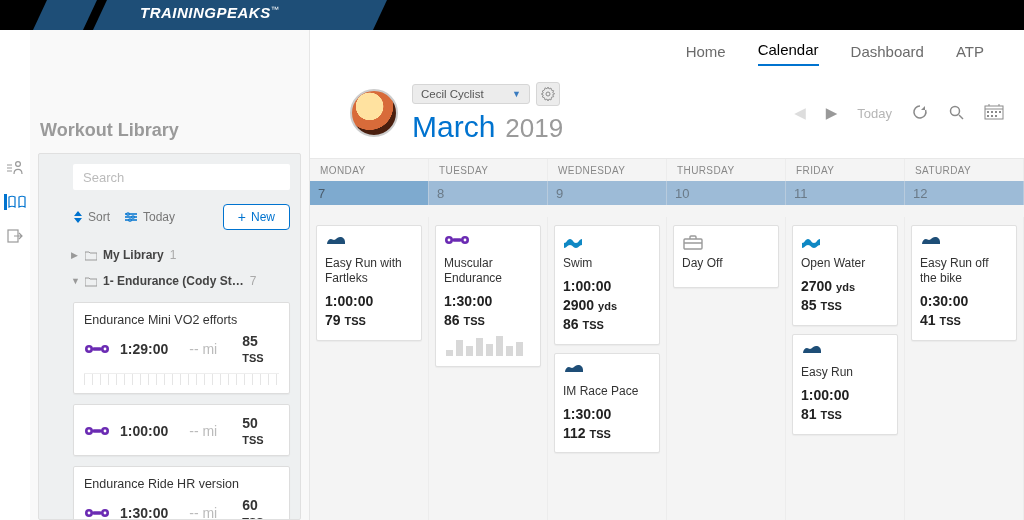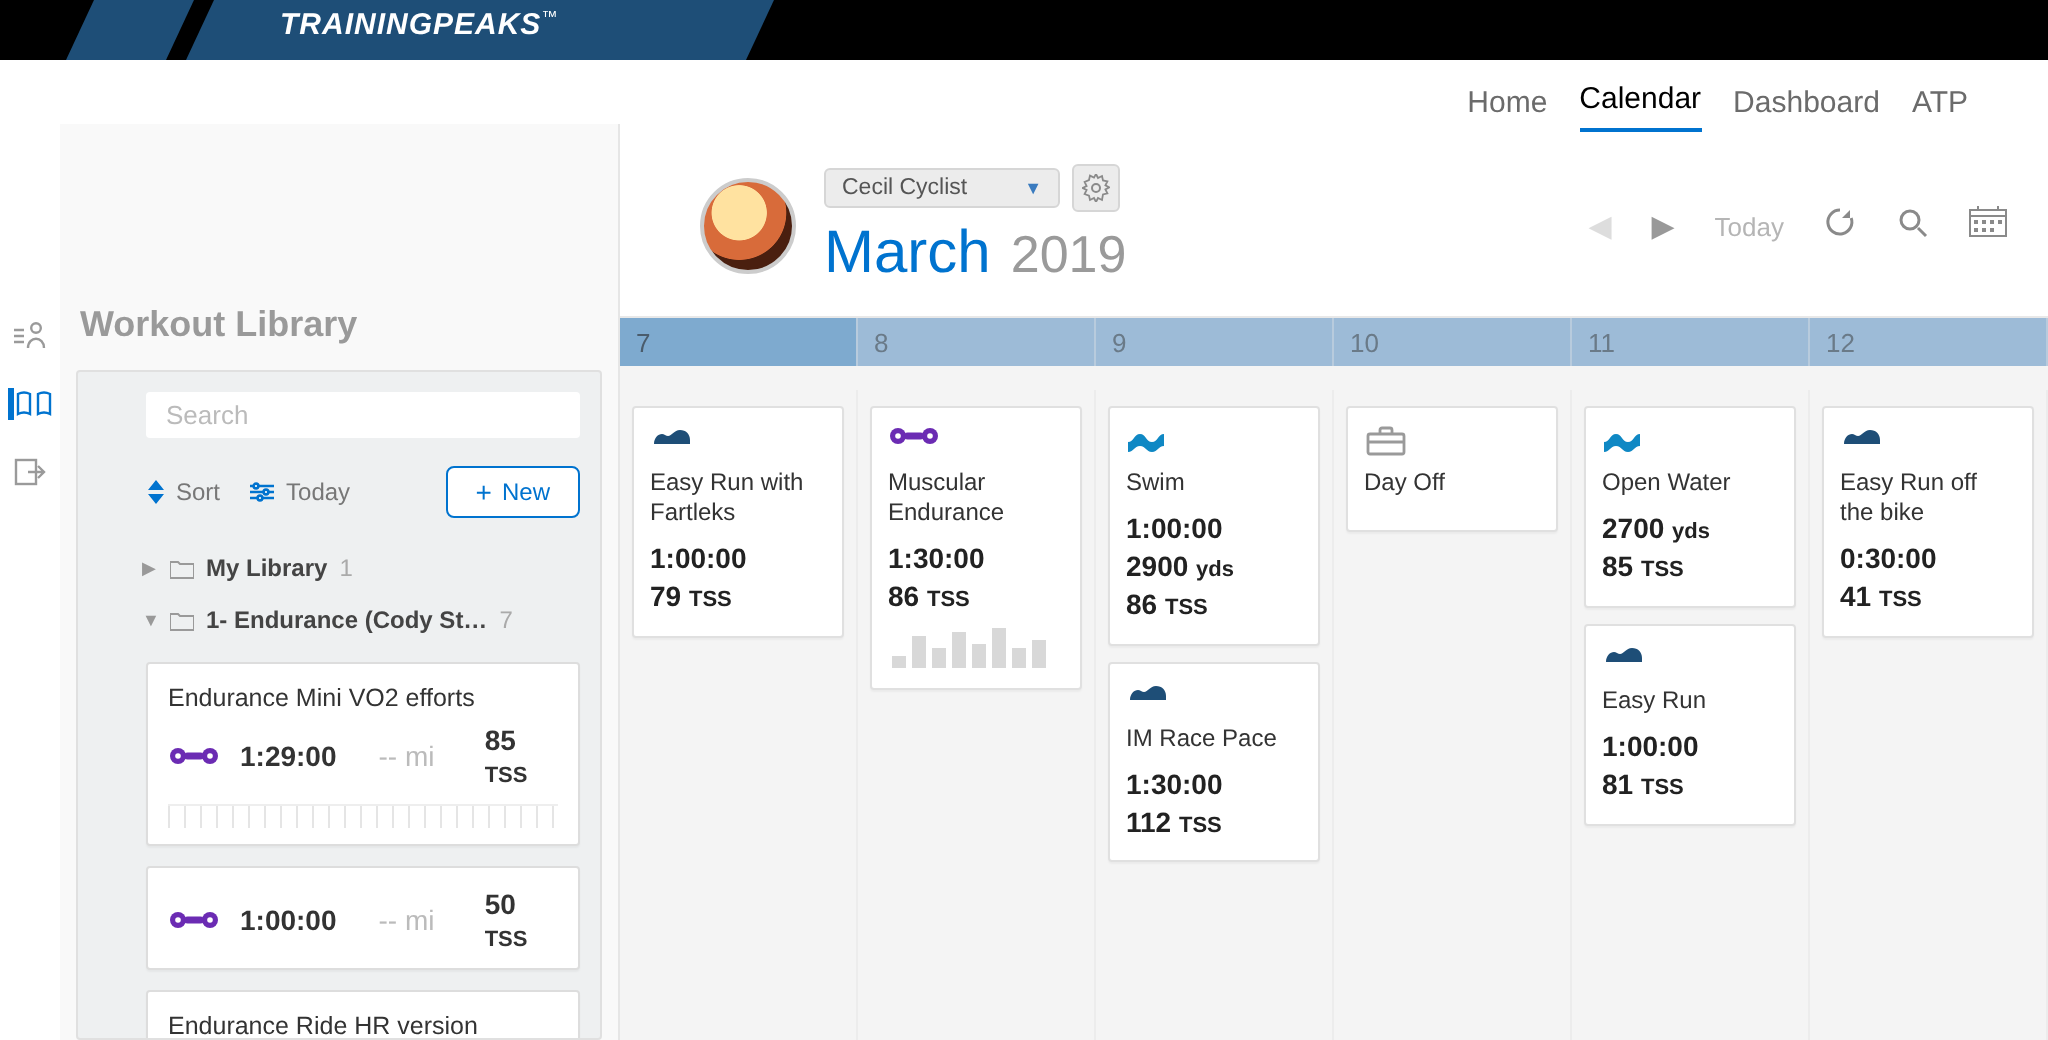--- a/index.html
+++ b/index.html
@@ -9,21 +9,21 @@
   .brand-para { position: absolute; top: 0; height: 30px; background: #1e4e77; }
   .brand-p1 { left: 40px; width: 50px; transform: skewX(-25deg); }
   .brand-p2 { left: 100px; width: 280px; transform: skewX(-25deg); }
   .brand-text { position: absolute; left: 140px; top: 4px; color: #fff; font-weight: 700; font-style: italic; font-size: 15px; letter-spacing: 0.5px; }
   .brand-text .tm { font-size: 8px; font-style: normal; font-weight: 400; vertical-align: super; }
   .app { display: flex; height: 490px; }
   .leftrail { width: 30px; background: #fff; padding-top: 130px; display: flex; flex-direction: column; align-items: center; gap: 18px; }
   .railicon { width: 20px; height: 16px; position: relative; }
   .railicon svg { width: 20px; height: 16px; }
   .rail-active { border-left: 3px solid #0073cf; margin-left: -3px; padding-left: 0; }
-  .sidebar { width: 280px; background: #f9f9f9; border-right: 1px solid #e6e6e6; padding-top: 90px; display: flex; flex-direction: column; margin-top: 32px; }
+  .sidebar { width: 280px; background: #f9f9f9; border-right: 1px solid #e6e6e6; padding-top: 90px; display: flex; flex-direction: column; }
   .sidebar-title { font-size: 18px; font-weight: 600; color: #9a9a9a; padding: 0 16px 12px 10px; }
   .sidepanel { background: #eef0f1; border: 1px solid #e0e0e0; margin: 0 8px; border-radius: 2px; flex: 1; overflow: hidden; display: flex; flex-direction: column; padding-left: 24px; }
   .search { margin: 10px; height: 30px; border: none; background: #fff; padding: 0 10px; font-size: 13px; color: #555; border-radius: 2px; }
   .search::placeholder { color: #bbb; }
   .toolbar { display: flex; align-items: center; padding: 4px 10px 8px; gap: 14px; }
   .tb-link { display: flex; align-items: center; gap: 5px; color: #0073cf; font-size: 12px; cursor: pointer; }
   .tb-label { color: #777; font-size: 12px; }
   .newbtn { margin-left: auto; border: 1px solid #0073cf; color: #0073cf; background: #fff; padding: 5px 14px; border-radius: 4px; font-size: 12px; display: flex; align-items: center; gap: 5px; cursor: pointer; }
   .tree { padding: 4px 6px 8px; font-size: 12px; color: #444; }
   .tree-row { display: flex; align-items: center; gap: 6px; padding: 6px 2px; cursor: pointer; }
@@ -33,21 +33,21 @@
   .lib-list { overflow-y: auto; padding: 0 10px; }
   .lib-item { background: #fff; border: 1px solid #ddd; border-radius: 2px; padding: 10px 10px 8px; margin-bottom: 10px; box-shadow: 0 1px 1px rgba(0,0,0,0.04); }
   .lib-name { font-size: 12.5px; color: #333; margin-bottom: 6px; }
   .lib-row { display: flex; align-items: center; gap: 10px; font-weight: 700; font-size: 14px; }
   .lib-dur { width: 66px; }
   .lib-dist { color: #bbb; font-weight: 400; width: 48px; }
   .lib-tss { margin-left: auto; }
   .lib-tss .u { font-size: 11px; }
   .ticks { margin-top: 8px; height: 12px; background: repeating-linear-gradient(90deg,#e5e5e5 0,#e5e5e5 1px,transparent 1px,transparent 8px); border-top:1px solid #eee; }
   .main { flex: 1; display: flex; flex-direction: column; }
-  .nav { height: 36px; display: flex; justify-content: flex-end; align-items: flex-end; gap: 16px; padding-right: 40px; font-size: 15px; color: #6b6b6b; }
+  .nav { height: 36px; display: flex; justify-content: flex-end; align-items: flex-end; gap: 32px; padding-right: 40px; font-size: 15px; color: #6b6b6b; }
   .nav-item { padding-bottom: 6px; cursor: pointer; }
   .nav-active { color: #000000; border-bottom: 2px solid #0073cf; }
   .headerrow { display: flex; align-items: center; padding: 16px 20px 14px 40px; gap: 14px; }
   .avatar { width: 48px; height: 48px; border-radius: 50%; background: radial-gradient(circle at 40% 35%, #ffe2a0 0 35%, #d86b3a 36% 60%, #4a1f0f 61% 100%); border: 2px solid #ccc; }
   .titleblock { display: flex; flex-direction: column; }
   .athlete-sel { display: flex; align-items: center; gap: 6px; background: #ececec; border: 1px solid #d6d6d6; padding: 3px 8px; border-radius: 3px; font-size: 11.5px; color: #555; width: 118px; justify-content: space-between; cursor: pointer; }
   .ath-caret { color: #3a7bbf; font-size: 9px; }
   .gearbtn { width: 24px; height: 24px; background:#ececec; border:1px solid #d6d6d6; border-radius:3px; display:flex; align-items:center; justify-content:center; cursor:pointer; margin-left:6px; }
   .monthline { display: flex; align-items: baseline; gap: 10px; margin-top: 4px; }
   .month { font-size: 30px; color: #0073cf; font-weight: 400; }
@@ -276,20 +276,28 @@
                 <rect x="15" y="7" width="2" height="2"></rect>
                 <rect x="3" y="11" width="2" height="2"></rect>
                 <rect x="7" y="11" width="2" height="2"></rect>
                 <rect x="11" y="11" width="2" height="2"></rect>
               </g>
             </svg>
         </span>
       </div>
     </div>
     <div class="calgrid">
+      <div class="dayhdr" id="dayhdr">
+          <div>MONDAY</div>
+          <div>TUESDAY</div>
+          <div>WEDNESDAY</div>
+          <div>THURSDAY</div>
+          <div>FRIDAY</div>
+          <div>SATURDAY</div>
+        </div>
       <div class="daterow" id="daterow">
           <div class="today">7</div>
           <div>8</div>
           <div>9</div>
           <div>10</div>
           <div>11</div>
           <div>12</div>
         </div>
       <div class="cols" id="cols">
           <div class="col">

